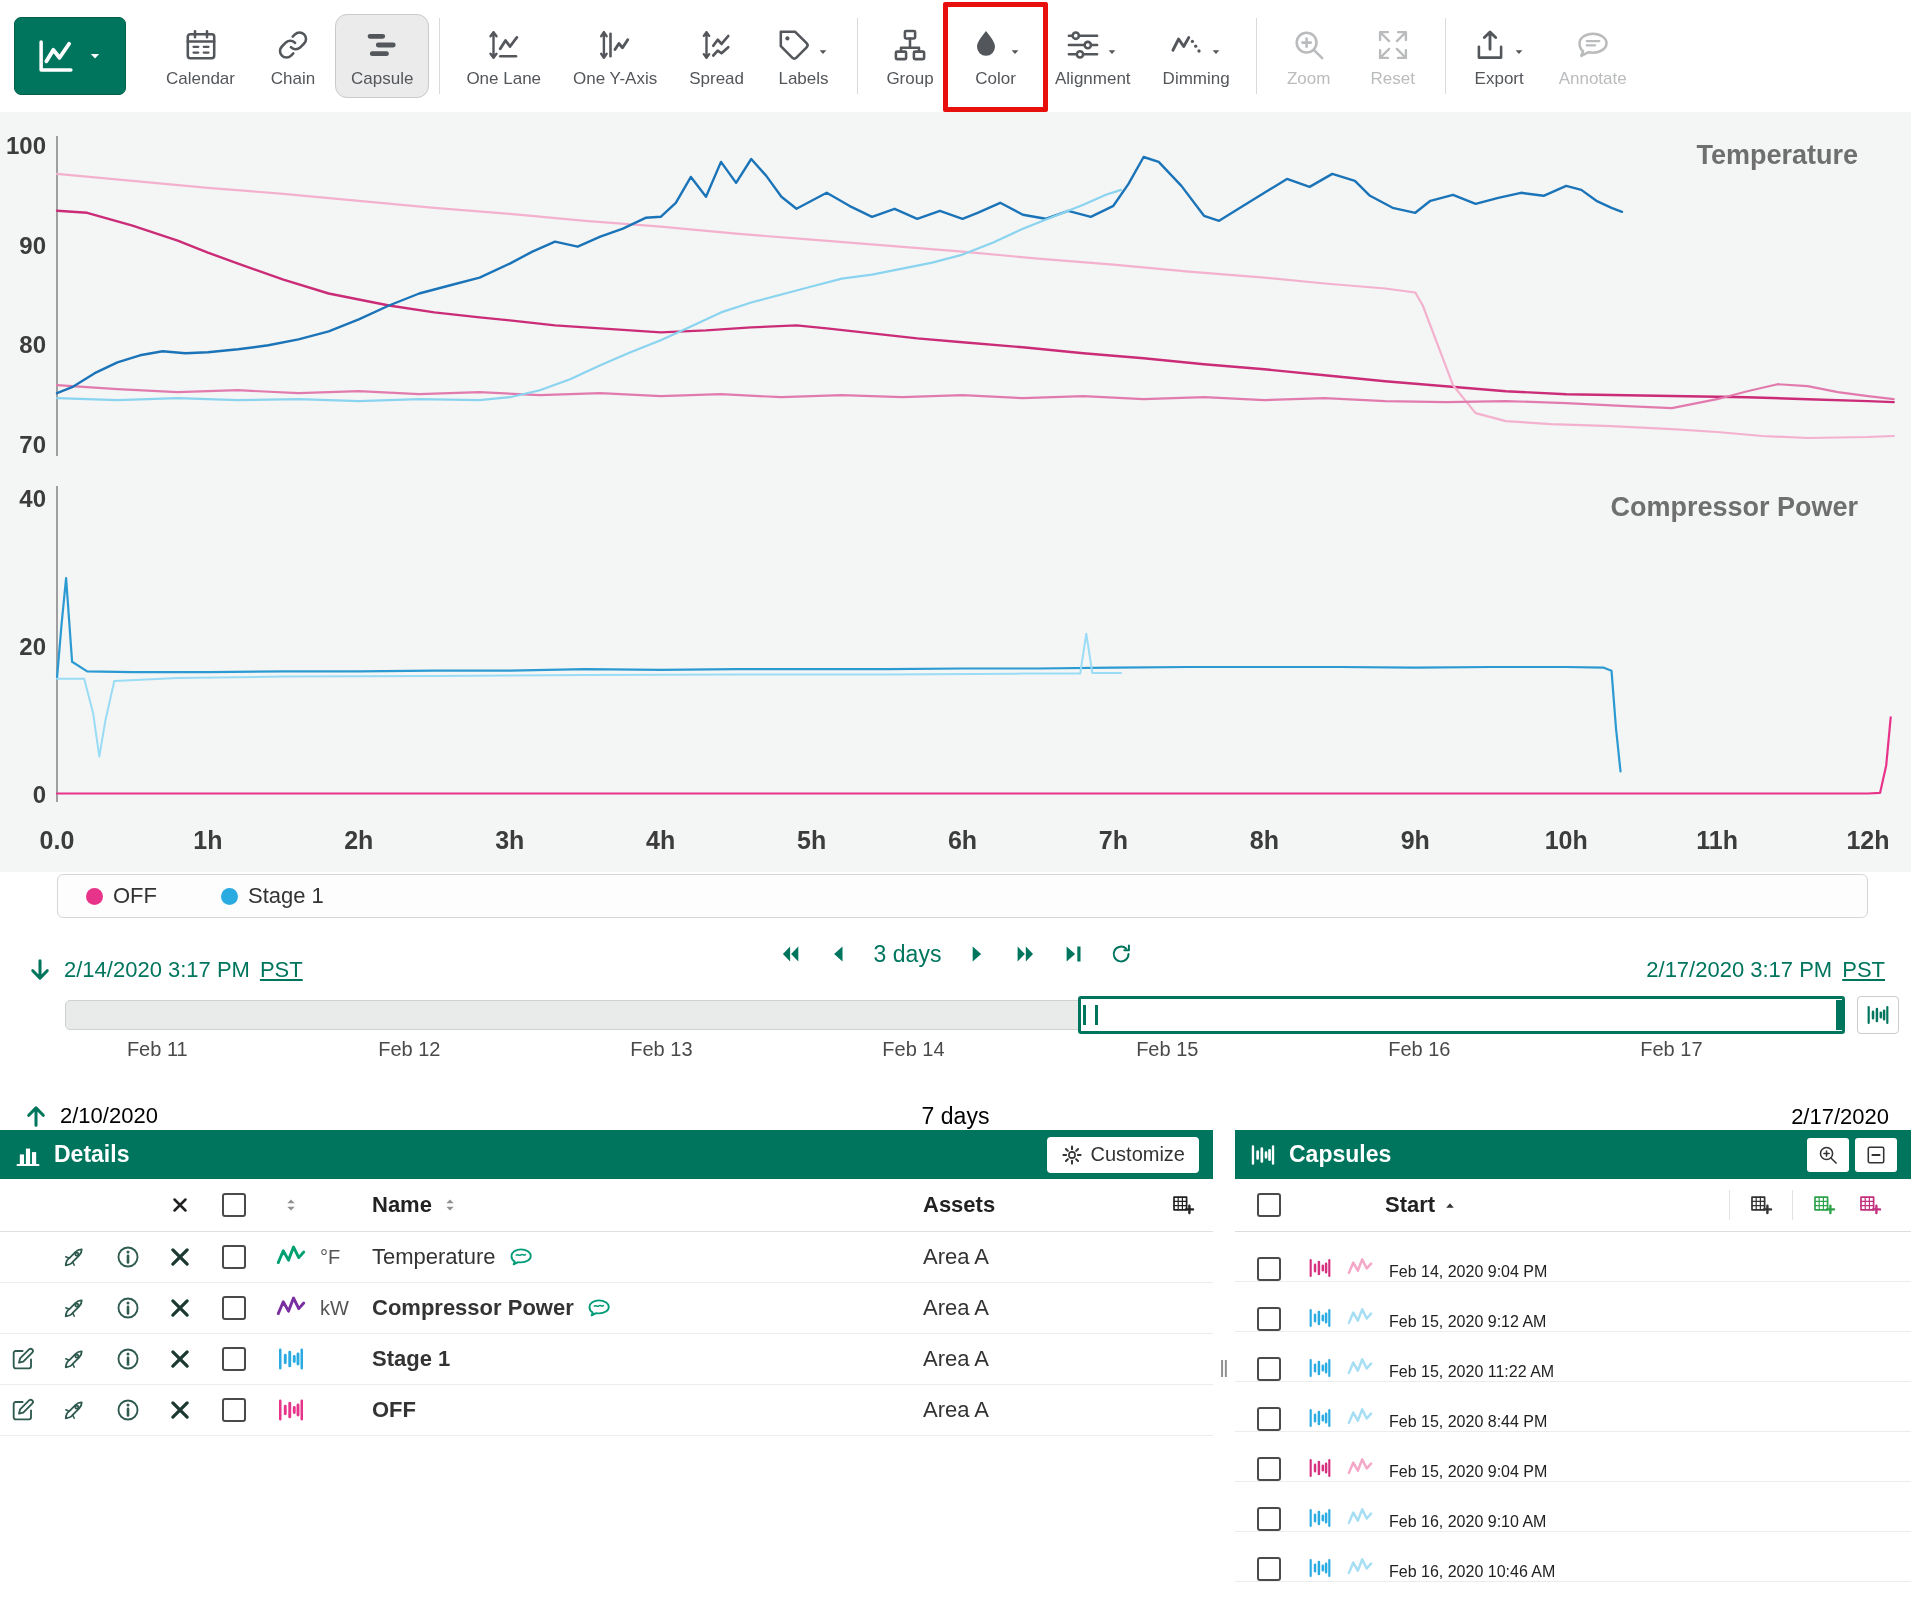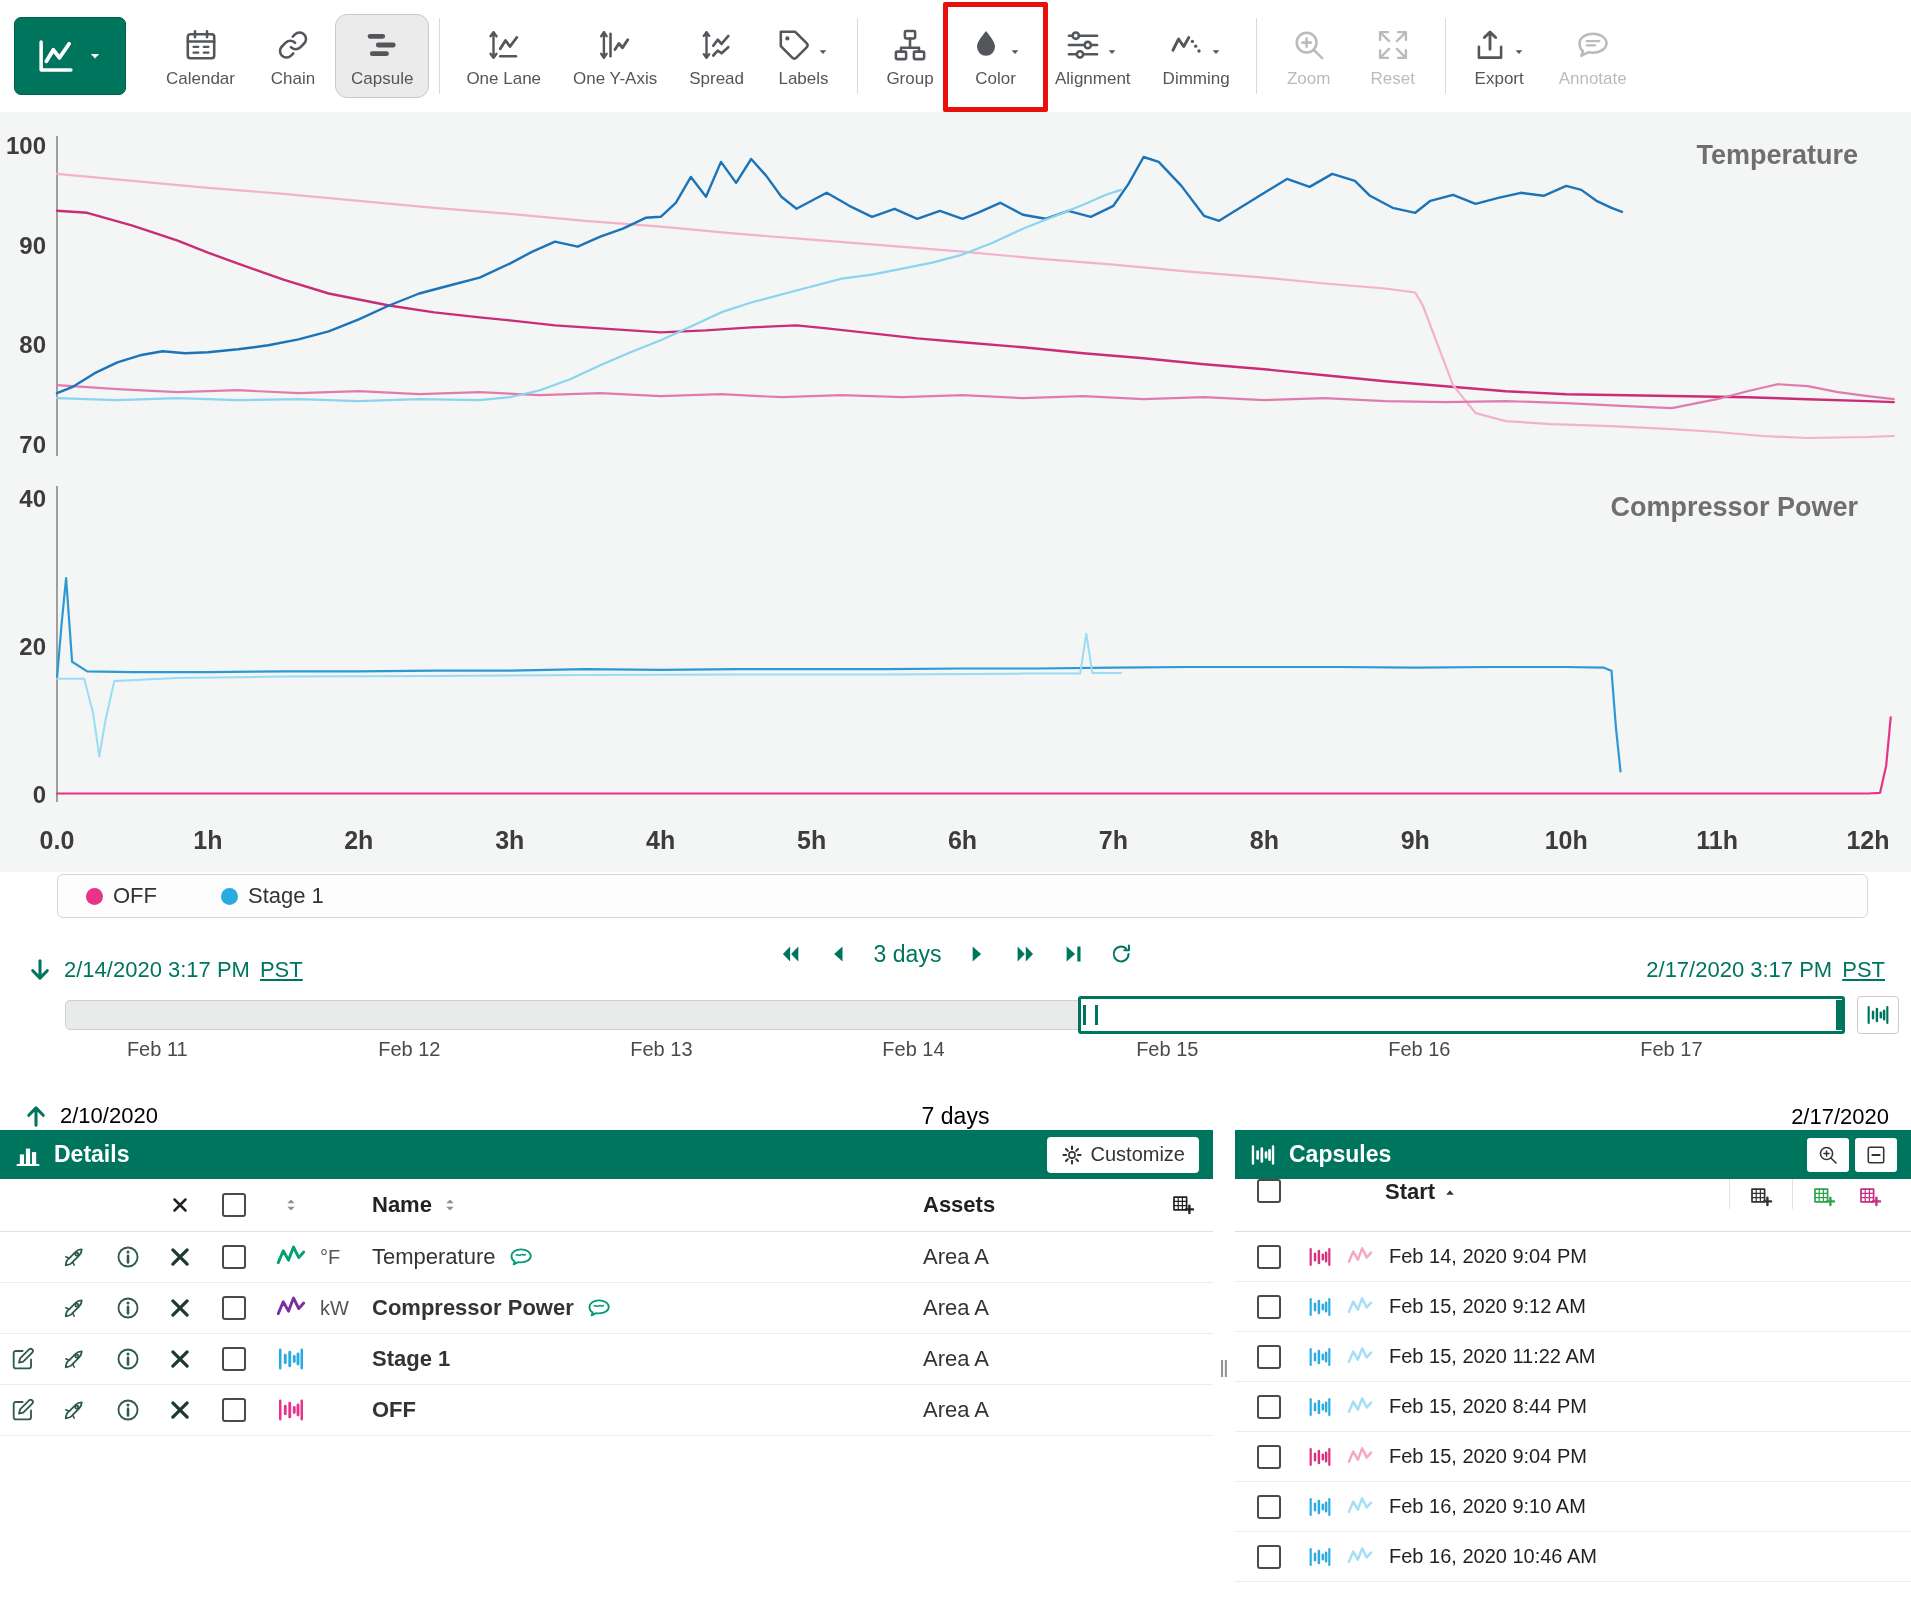--- a/index.html
+++ b/index.html
@@ -106,33 +106,33 @@
   .c.asset{justify-content:flex-start;color:#333;}
   .hx{width:20px;height:20px;color:#222;}
   .sortg{color:#8f8f8f;width:20px;height:20px;}
   .cb{width:20px;height:20px;border:2px solid #4a4a4a;border-radius:3px;background:#fff;display:inline-block;flex:none;}
   .act{color:#2e5a4f;width:26px;height:26px;}
   .xk{color:#1c3a32;}
   .big{width:30px;height:30px;}
   .cm{color:#009B77;width:26px;height:26px;margin-left:12px;}
 
   
-  .cp-subheader{height:52px;display:flex;align-items:flex-start;padding:0 18px 0 22px;
+  .cp-subheader{height:52px;display:flex;align-items:center;padding:0 18px 0 22px;
                 border-bottom:1px solid #ddd;font-size:22px;font-weight:700;flex:none;}
   .cp-start{display:flex;align-items:center;gap:6px;margin-left:104px;color:#222;}
   .cp-start .icn{width:18px;height:18px;color:#333;}
   .sp{flex:1;}
   .vdiv{width:1px;height:30px;background:#e2e2e2;margin:0 8px;}
   .cp-addcol{width:46px;height:36px;display:flex;align-items:center;justify-content:center;
              background:#fff;border:none;color:#333;}
   .cp-addcol .icn{width:24px;height:24px;}
   .cp-addcol.green{color:#2FA34C;}
   .cp-addcol.pink{color:#C2317E;}
   .cp-rows{flex:1;overflow:hidden;}
-  .cp-row{height:49px;display:flex;align-items:center;padding-left:22px;border-bottom:1px solid #ececec;font-size:20px;}
+  .cp-row{height:49px;display:flex;align-items:flex-end;padding-left:22px;border-bottom:1px solid #ececec;font-size:16px;}
   .cp-row .cb{margin-right:26px;}
   .cpI{width:26px;height:26px;margin-right:14px;}
   .cpS{width:26px;height:26px;margin-right:16px;}
   .cp-date{color:#222;}
 </style>
 </head>
 <body>
 
 <div class="app">
 

